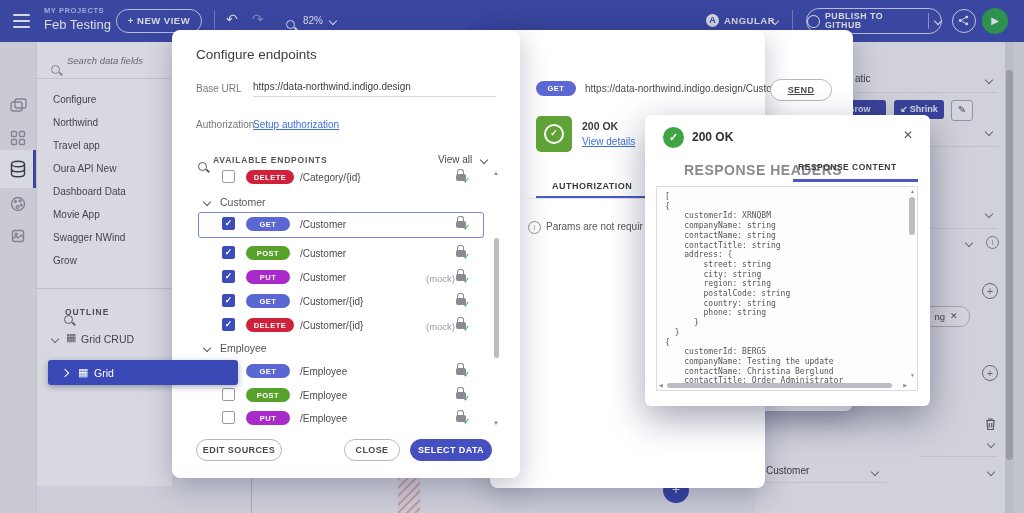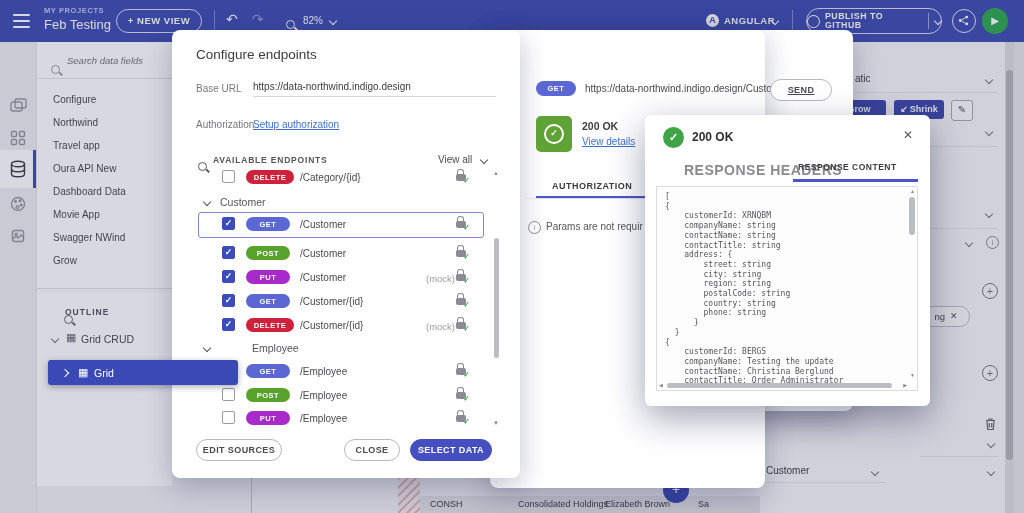--- a/index.html
+++ b/index.html
@@ -183,26 +183,20 @@
   <div class="ab dividerH" style="left:764px;top:482px;width:122px;"></div>
   <span class="ab chev" style="left:988px;top:469px;color:#77777e;"></span>
   
   <div class="ab" style="left:1005px;top:42px;width:9px;height:471px;background:#dddee1;"></div>
   <div class="ab scrollthumb" style="left:1006px;top:70px;width:7px;height:390px;background:#b4b5ba;"></div>
   <div class="ab" style="left:1014px;top:42px;width:10px;height:471px;background:#e6e6e9;"></div>
 
   
   <div class="ab" style="left:251px;top:478px;width:1px;height:35px;background:#c2c2c6;"></div>
   <div class="ab hatch" style="left:398px;top:478px;width:22px;height:35px;"></div>
-  <div class="ab" style="left:420px;top:496px;width:340px;height:17px;background:#e0e1e4;">
-    <span class="ab" style="left:10px;top:4px;font-size:9px;color:#3c3c40;">CONSH</span>
-    <span class="ab" style="left:98px;top:4px;font-size:9px;color:#3c3c40;">Consolidated Holdings</span>
-    <span class="ab" style="left:185px;top:4px;font-size:9px;color:#3c3c40;">Elizabeth Brown</span>
-    <span class="ab" style="left:278px;top:4px;font-size:9px;color:#3c3c40;">Sa</span>
-  </div>
   <div class="ab" style="left:663px;top:477px;width:26px;height:26px;border-radius:50%;background:#3b49b6;color:#fff;font-size:14px;text-align:center;line-height:25px;">+</div>
 
   
   <div class="overlay"></div>
 
   
   <div class="card z100" style="left:490px;top:30px;width:363px;height:381px;"></div>
   <div class="card z100" style="left:490px;top:30px;width:275px;height:458px;"></div>
   <div class="card z100" style="left:172px;top:30px;width:348px;height:448px;"></div>
 
@@ -276,21 +270,21 @@
       <span class="badge m-DELETE" style="left:56px;top:1px;width:48px;">DELETE</span>
       <span class="path" style="left:110px;top:3px;">/Customer/{id}</span>
       <span class="mock" style="left:236px;top:4px;">(mock)</span>
       <span class="lock" style="left:266px;top:5px;">
           <span class="chk">✓</span>
         </span>
     </div>
 
     <div class="grouprow" style="top:172px;">
       <span class="chev" style="position:absolute;left:14px;top:5px;"></span>
-      <span class="ab" style="left:30px;top:3px;font-size:10.5px;margin-left:32px;">Employee</span>
+      <span class="ab" style="left:30px;top:3px;font-size:10.5px;">Employee</span>
     </div>
 
     <div class="eprow" style="top:195px;">
       <span class="cb" style="left:32px;top:1px;"></span>
       <span class="badge m-GET" style="left:56px;top:1px;width:44px;">GET</span>
       <span class="path" style="left:110px;top:3px;">/Employee</span>
       <span class="lock" style="left:266px;top:5px;">
           <span class="chk">✓</span>
         </span>
     </div>

